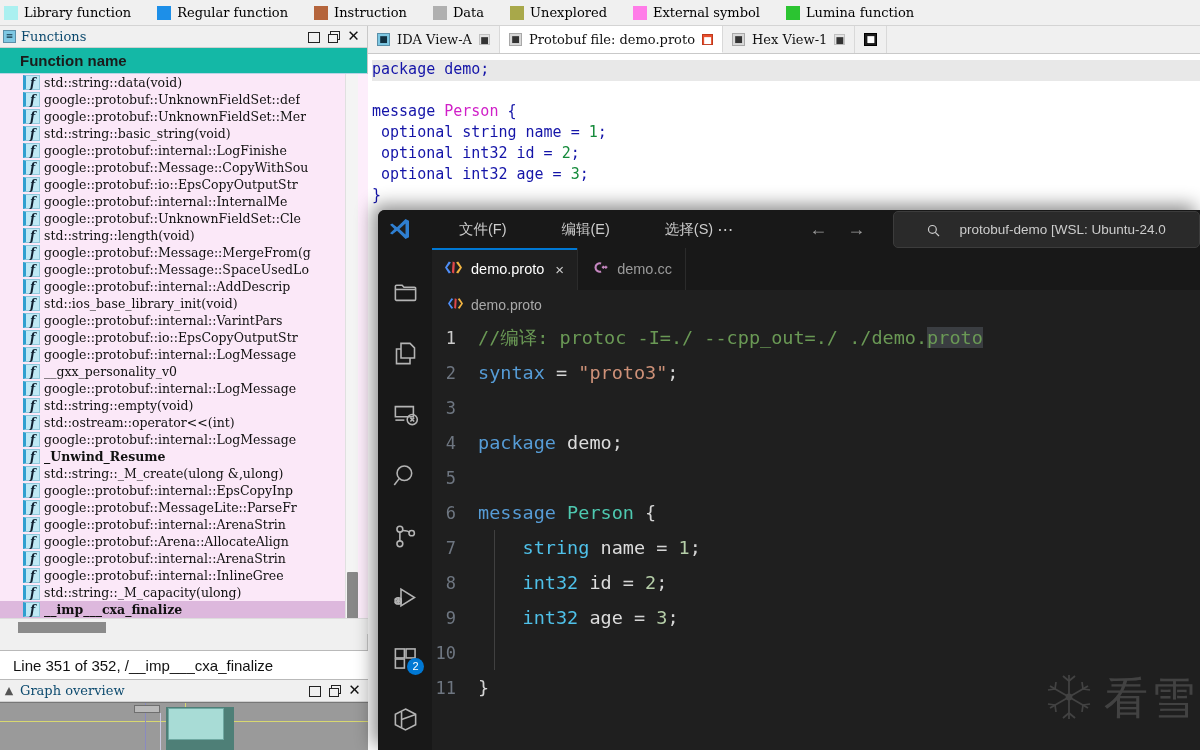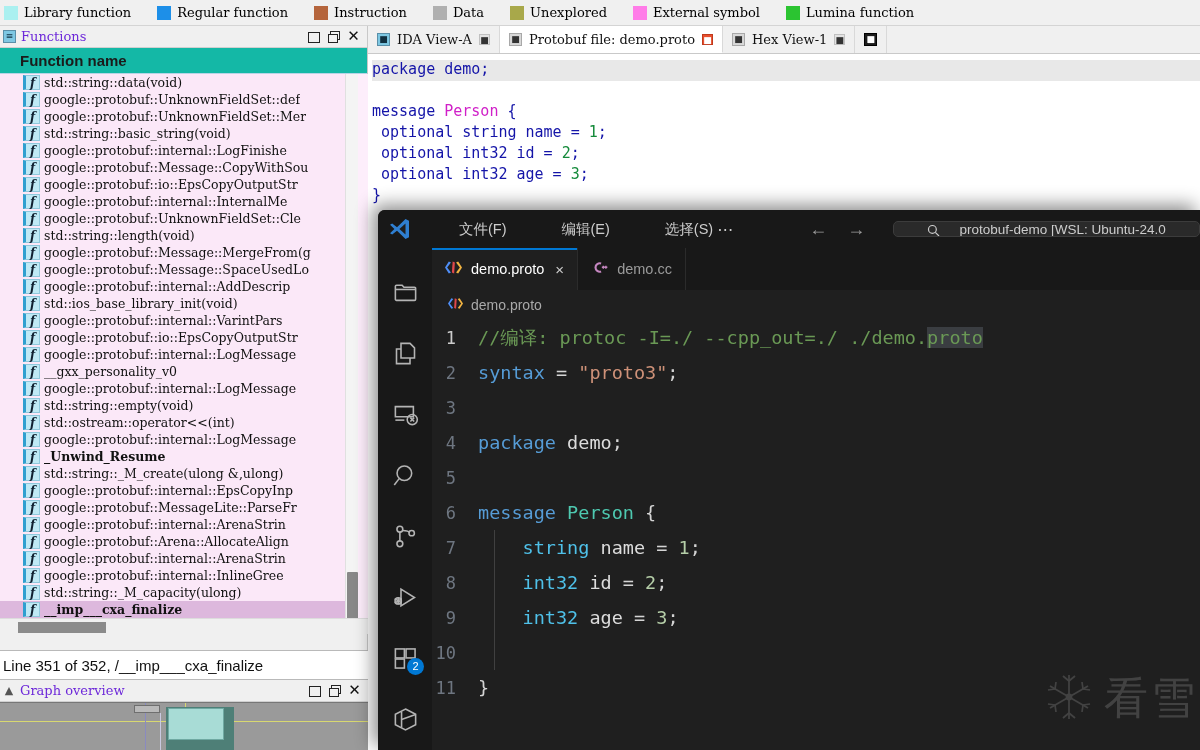--- a/index.html
+++ b/index.html
@@ -16,21 +16,21 @@
   .legend-label { font-family:"DejaVu Serif", serif; font-size:13px; color:#000; white-space:nowrap; }
 
   
   .ida-panel { position:absolute; left:0; top:26px; width:368px; height:624px;
     background:#f0f0f0; border-right:1px solid #c8c8c8; }
   .panel-title { height:22px; display:flex; align-items:center;
     background:#f0f0f0; border-bottom:1px solid #d0d0d0; padding:0 2px 0 3px; }
   .panel-icon { width:13px; height:13px; background:#7ec8e3; border:1px solid #5a8fa8;
     color:#103040; font-size:9px; line-height:11px; text-align:center;
     font-family:"DejaVu Sans", sans-serif; margin-right:5px; }
-  .panel-title-text { font-family:"DejaVu Serif", serif; font-size:13px; color:#6d28d9; flex:1; }
+  .panel-title-text { font-family:"DejaVu Serif", serif; font-size:13px; color:#0c4a6e; flex:1; }
   .win-btns { display:flex; align-items:center; gap:7px; padding-right:5px; }
   .win-btn { width:13px; height:13px; display:inline-block; position:relative; cursor:pointer; }
   .wb-max::before { content:""; position:absolute; left:1px; top:2px; width:10px; height:9px;
     border:1.6px solid #222; }
   .wb-restore::before { content:""; position:absolute; left:3px; top:1px; width:8px; height:7px;
     border:1.4px solid #222; }
   .wb-restore::after { content:""; position:absolute; left:1px; top:4px; width:8px; height:7px;
     border:1.4px solid #222; background:#f0f0f0; }
   .wb-close { font-size:15px; line-height:13px; text-align:center; color:#111;
     font-family:"DejaVu Sans", sans-serif; }
@@ -55,21 +55,21 @@
 
   .vscroll { position:absolute; right:10px; top:0; width:13px; height:560px;
     background:#f4f4f4; border-left:1px solid #e0e0e0; }
   .vthumb { position:absolute; left:1px; width:11px; background:#888; border-radius:1px; }
   .hscroll { position:absolute; left:0; bottom:0; width:368px; height:16px; background:#f0f0f0;
     border-top:1px solid #ddd; }
   .hthumb { position:absolute; left:18px; top:3px; width:88px; height:11px; background:#8b8b8b; }
 
   .status-line { position:absolute; left:0; top:650px; width:368px; height:30px;
     background:#fff; border-top:1px solid #b9b9b9; border-bottom:1px solid #b9b9b9;
-    display:flex; align-items:center; padding-left:3px; }
+    display:flex; align-items:center; padding-left:13px; }
   .status-text { font-size:15px; color:#111; font-family:"Liberation Sans", sans-serif; }
 
   .graph-panel { position:absolute; left:0; top:680px; width:368px; height:70px; background:#f0f0f0; }
   .graph-title { height:22px; display:flex; align-items:center; padding:0 2px 0 3px;
     border-bottom:1px solid #d0d0d0; }
   .graph-icon { width:12px; height:12px; margin-right:5px; color:#555; font-size:11px;
     line-height:12px; text-align:center; font-family:"DejaVu Sans", sans-serif; }
   .graph-body { position:relative; width:368px; height:48px; background:#9a9a9a;
     border-top:1px solid #777; overflow:hidden; }
   .g-hline { position:absolute; left:0; width:368px; height:1px; background:#d8d870; }
@@ -113,21 +113,21 @@
     background:#1f1f1f; border-top-left-radius:7px; overflow:hidden;
     box-shadow:-5px -5px 18px rgba(0,0,0,0.45); }
   .vs-title { height:38px; display:flex; align-items:center; background:#181818;
     padding-left:8px; }
   .vs-logo { width:26px; height:26px; min-width:26px; position:relative; margin-right:10px; }
   .vs-menu { display:flex; align-items:center; gap:18px; }
   .vs-menu-item { font-size:14.5px; color:#cccccc; cursor:pointer; white-space:nowrap;margin-left:37px; }
   .vs-dots { font-size:16px; color:#cccccc; cursor:pointer; padding:0 4px; }
   .vs-nav { display:flex; align-items:center; gap:20px; margin-left:72px; }
   .vs-arrow { font-size:18px; color:#9d9d9d; cursor:pointer; }
-  .vs-search { margin-left:28px; flex:1; height:16px; max-width:600px;
+  .vs-search { margin-left:28px; flex:1; height:37px; max-width:600px;
     background:#2a2a2a; border:1px solid #3c3c3c; border-radius:5px;
     display:flex; align-items:center; justify-content:center; gap:19px;
     padding:0 10px; cursor:pointer; overflow:hidden; }
   .vs-search-ico { width:13px; height:13px; min-width:13px; }
   .vs-search-text { font-size:13.5px; color:#cccccc; white-space:nowrap; }
 
   .vs-body { display:flex; height:502px; }
   .vs-activity { width:54px; background:#181818; display:flex; flex-direction:column;
     align-items:center; padding-top:14px; gap:0px; }
   .act-item { width:54px; height:64px; display:flex; align-items:center; justify-content:center;

